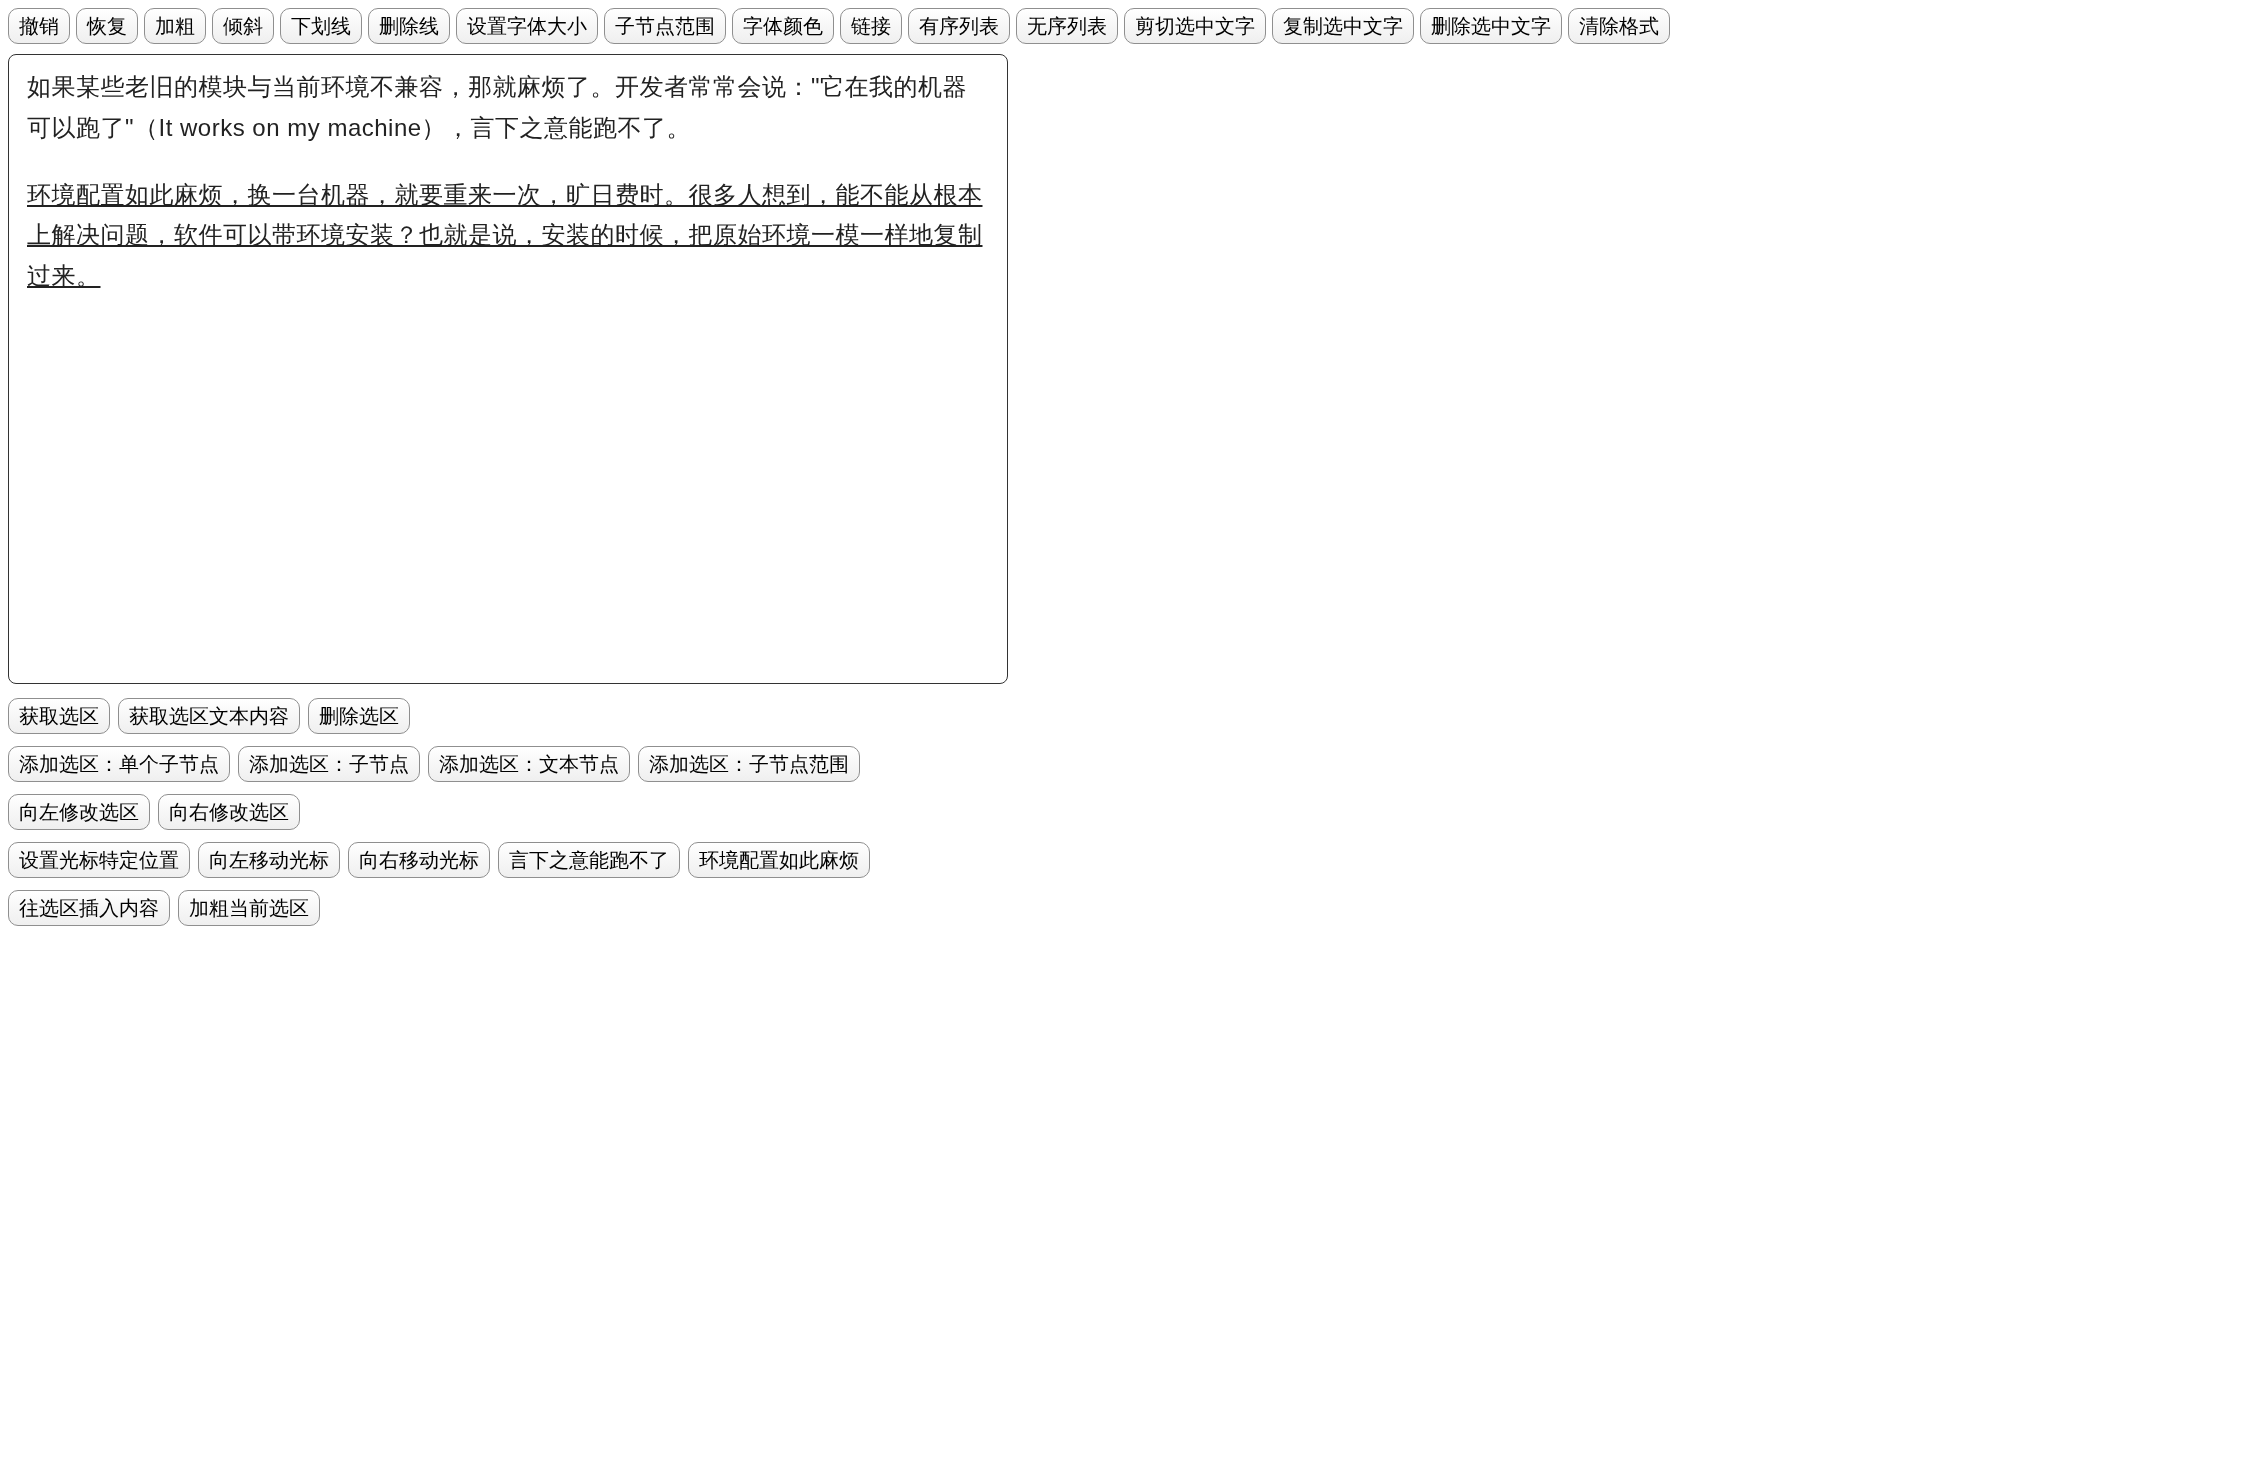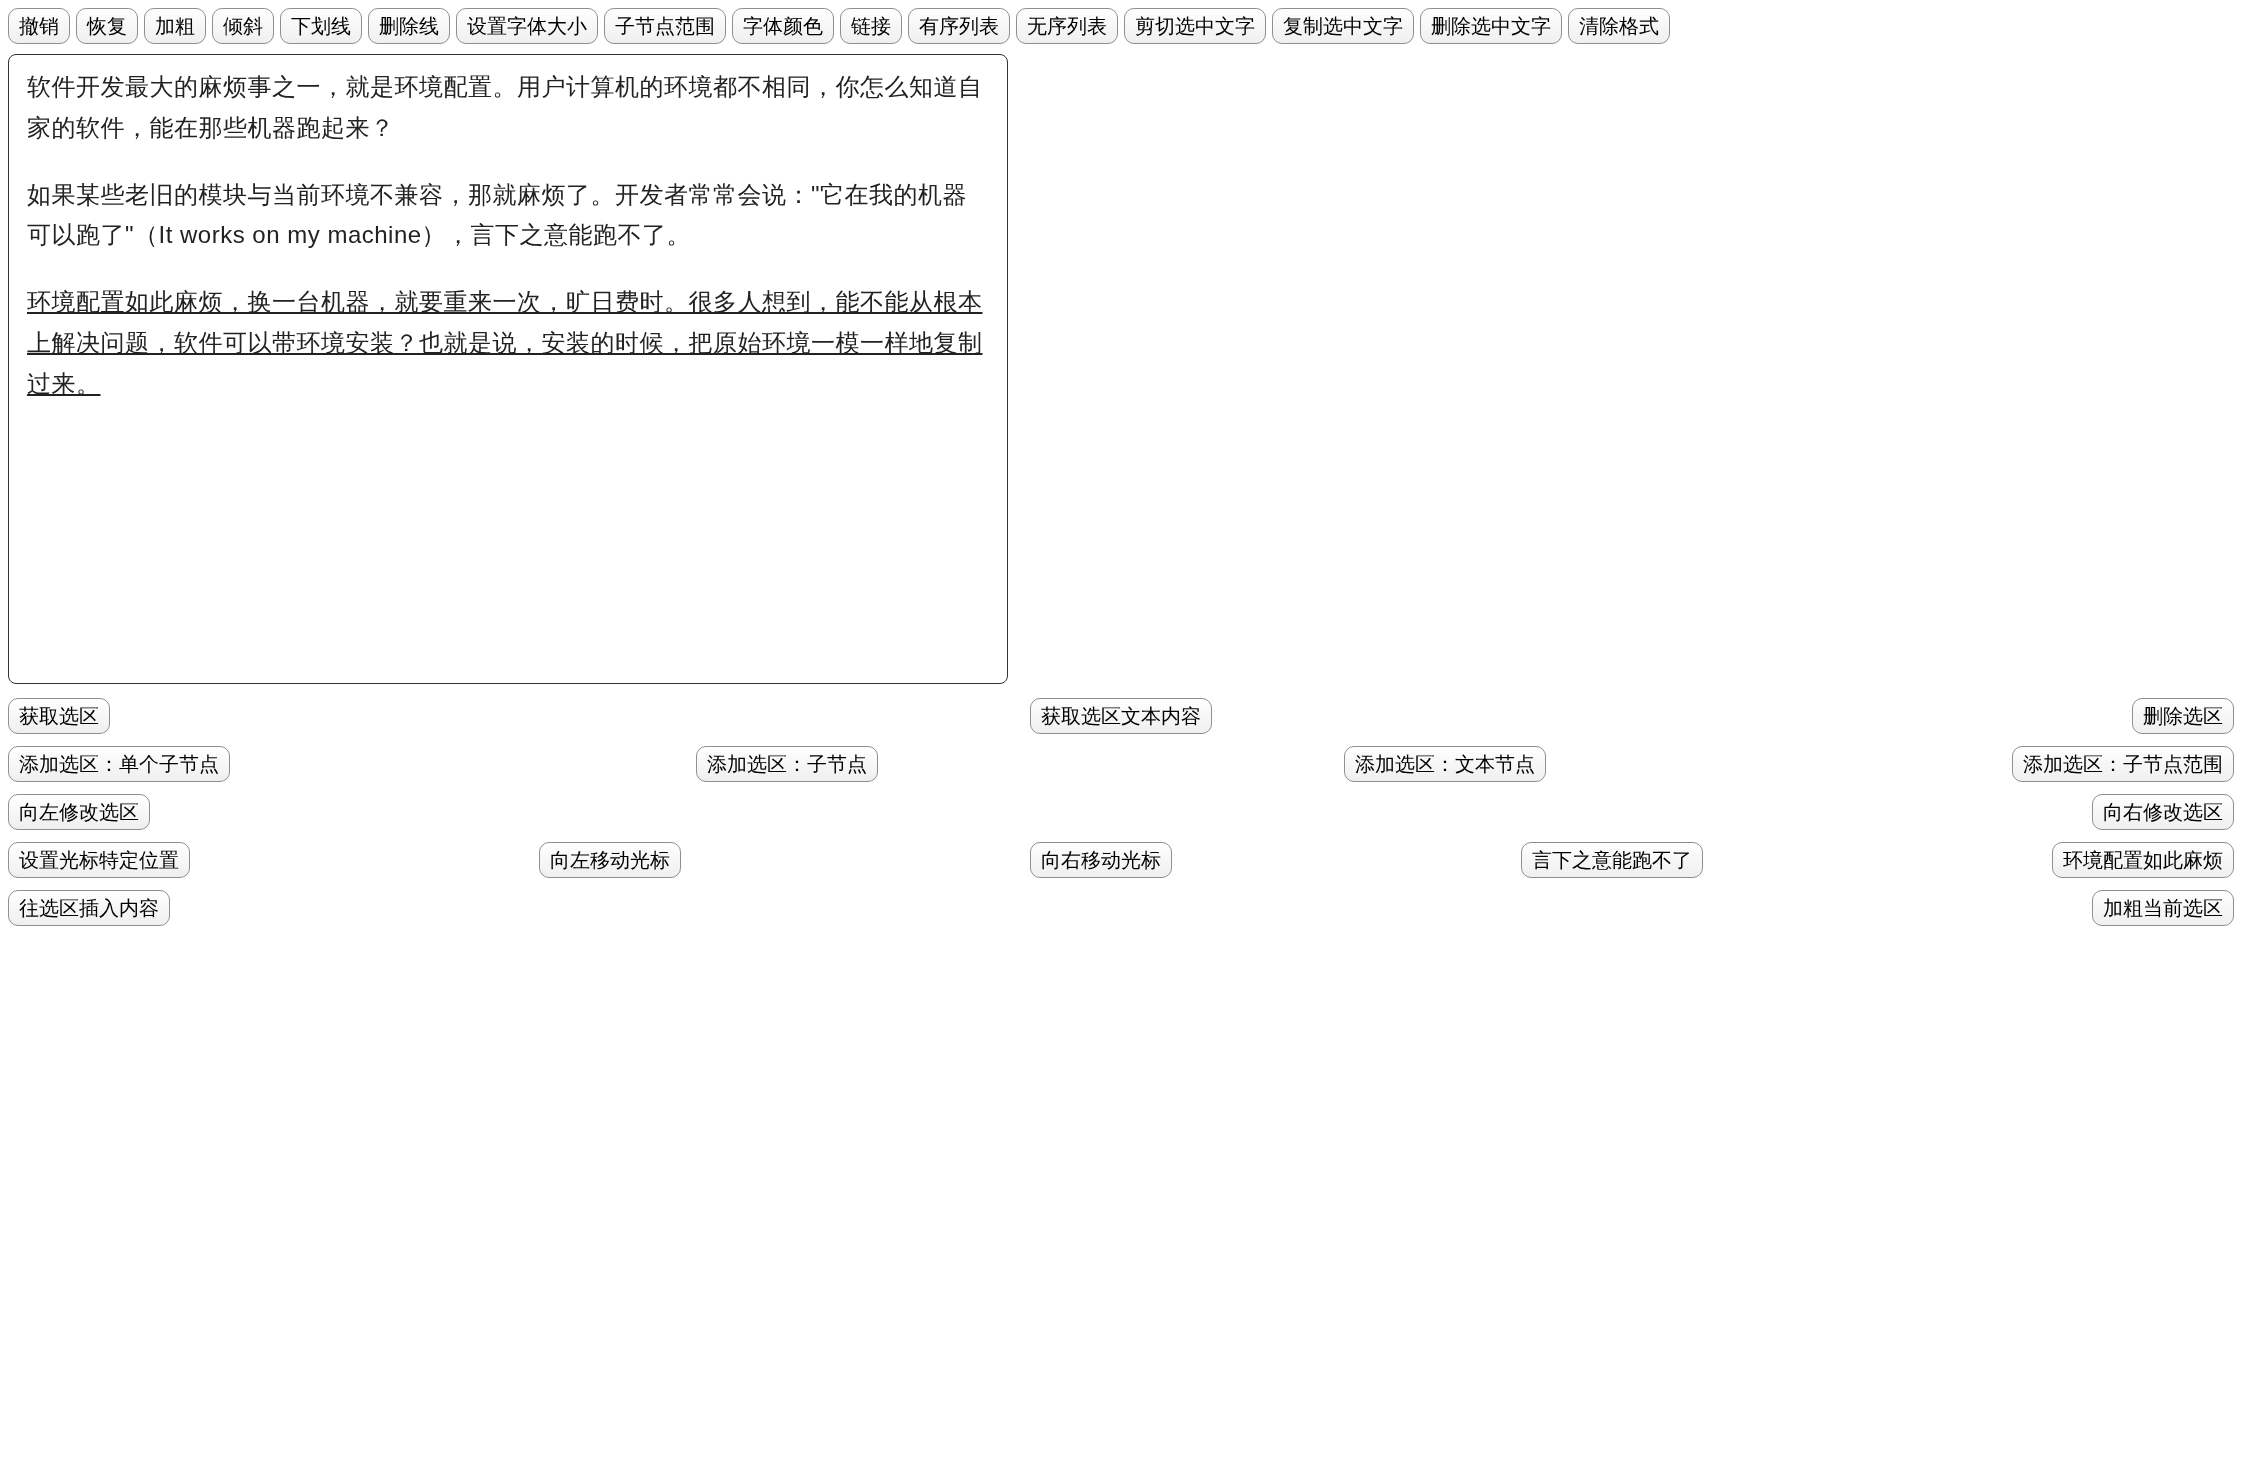--- a/index.html
+++ b/index.html
@@ -50,21 +50,20 @@
     }
     .editor p:last-child {
       margin-bottom: 0;
       text-decoration: underline;
     }
     .button-row {
       display: flex;
       flex-wrap: wrap;
       gap: 8px;
       margin-bottom: 12px;
-      justify-content: space-between;
     }
   </style>
 </head>
 <body>
 
 <div class="toolbar">
   <button class="btn">撤销</button>
   <button class="btn">恢复</button>
   <button class="btn">加粗</button>
   <button class="btn">倾斜</button>
@@ -76,21 +75,20 @@
   <button class="btn">链接</button>
   <button class="btn">有序列表</button>
   <button class="btn">无序列表</button>
   <button class="btn">剪切选中文字</button>
   <button class="btn">复制选中文字</button>
   <button class="btn">删除选中文字</button>
   <button class="btn">清除格式</button>
 </div>
 
 <div class="editor" contenteditable="true" style="">
-  <p>软件开发最大的麻烦事之一，就是环境配置。用户计算机的环境都不相同，你怎么知道自家的软件，能在那些机器跑起来？</p>
   <p>如果某些老旧的模块与当前环境不兼容，那就麻烦了。开发者常常会说："它在我的机器可以跑了"（It works on my machine），言下之意能跑不了。</p>
   <p>环境配置如此麻烦，换一台机器，就要重来一次，旷日费时。很多人想到，能不能从根本上解决问题，软件可以带环境安装？也就是说，安装的时候，把原始环境一模一样地复制过来。</p>
 </div>
 
 <div class="button-row">
   <button class="btn">获取选区</button>
   <button class="btn">获取选区文本内容</button>
   <button class="btn">删除选区</button>
 </div>
 

